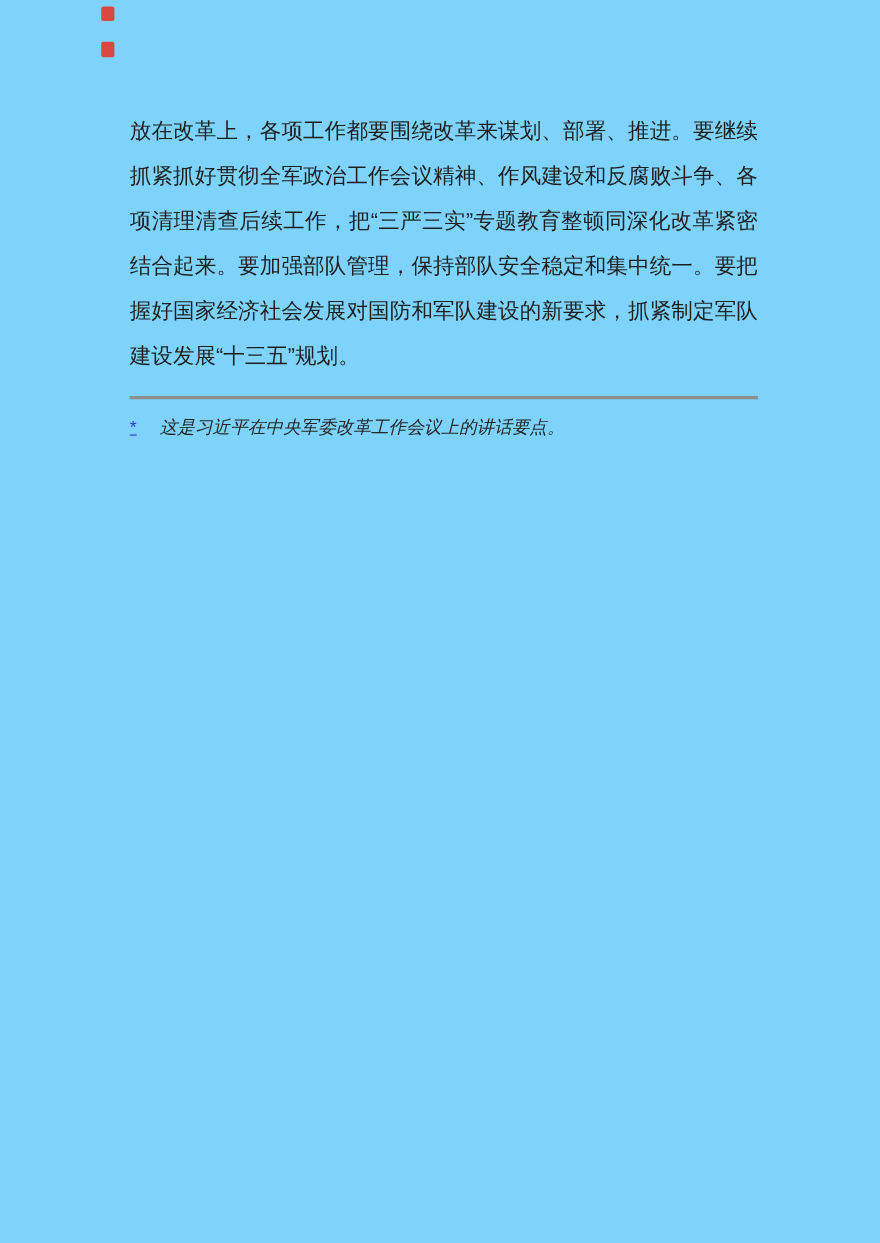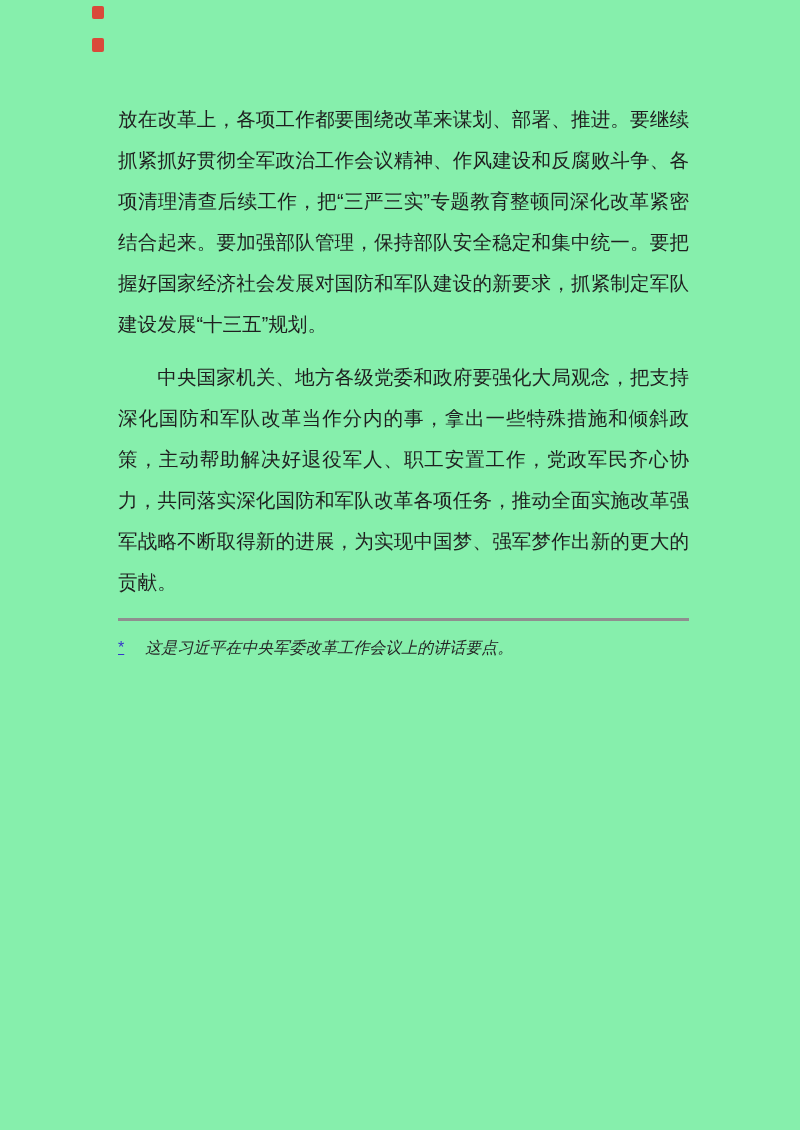--- a/index.html
+++ b/index.html
@@ -4,21 +4,21 @@
 <style>
   html, body {
     margin: 0;
     padding: 0;
     background: #ffffff;
   }
   .page {
     position: relative;
     width: 800px;
     height: 1130px;
-    background: #86efac;
+    background: #7dd3fc;
     overflow: hidden;
     font-family: "Liberation Sans", sans-serif;
   }
   .red-mark {
     position: absolute;
     left: 92px;
     width: 12px;
     height: 13px;
     background: #e23b30;
     border-radius: 2px;
@@ -71,21 +71,20 @@
 
 <div class="page">
 
   <span class="red-mark m1"></span>
   <span class="red-mark m2"></span>
 
   <div class="content">
 
     <p class="para para-flush">放在改革上，各项工作都要围绕改革来谋划、部署、推进。要继续抓紧抓好贯彻全军政治工作会议精神、作风建设和反腐败斗争、各项清理清查后续工作，把“三严三实”专题教育整顿同深化改革紧密结合起来。要加强部队管理，保持部队安全稳定和集中统一。要把握好国家经济社会发展对国防和军队建设的新要求，抓紧制定军队建设发展“十三五”规划。</p>
 
-    <p class="para para-indent">中央国家机关、地方各级党委和政府要强化大局观念，把支持深化国防和军队改革当作分内的事，拿出一些特殊措施和倾斜政策，主动帮助解决好退役军人、职工安置工作，党政军民齐心协力，共同落实深化国防和军队改革各项任务，推动全面实施改革强军战略不断取得新的进展，为实现中国梦、强军梦作出新的更大的贡献。</p>
 
     <div class="divider"></div>
 
     <div class="footnote">
       <a class="fn-marker">*</a>
       <span class="fn-text">这是习近平在中央军委改革工作会议上的讲话要点。</span>
     </div>
 
   </div>
 </div>

